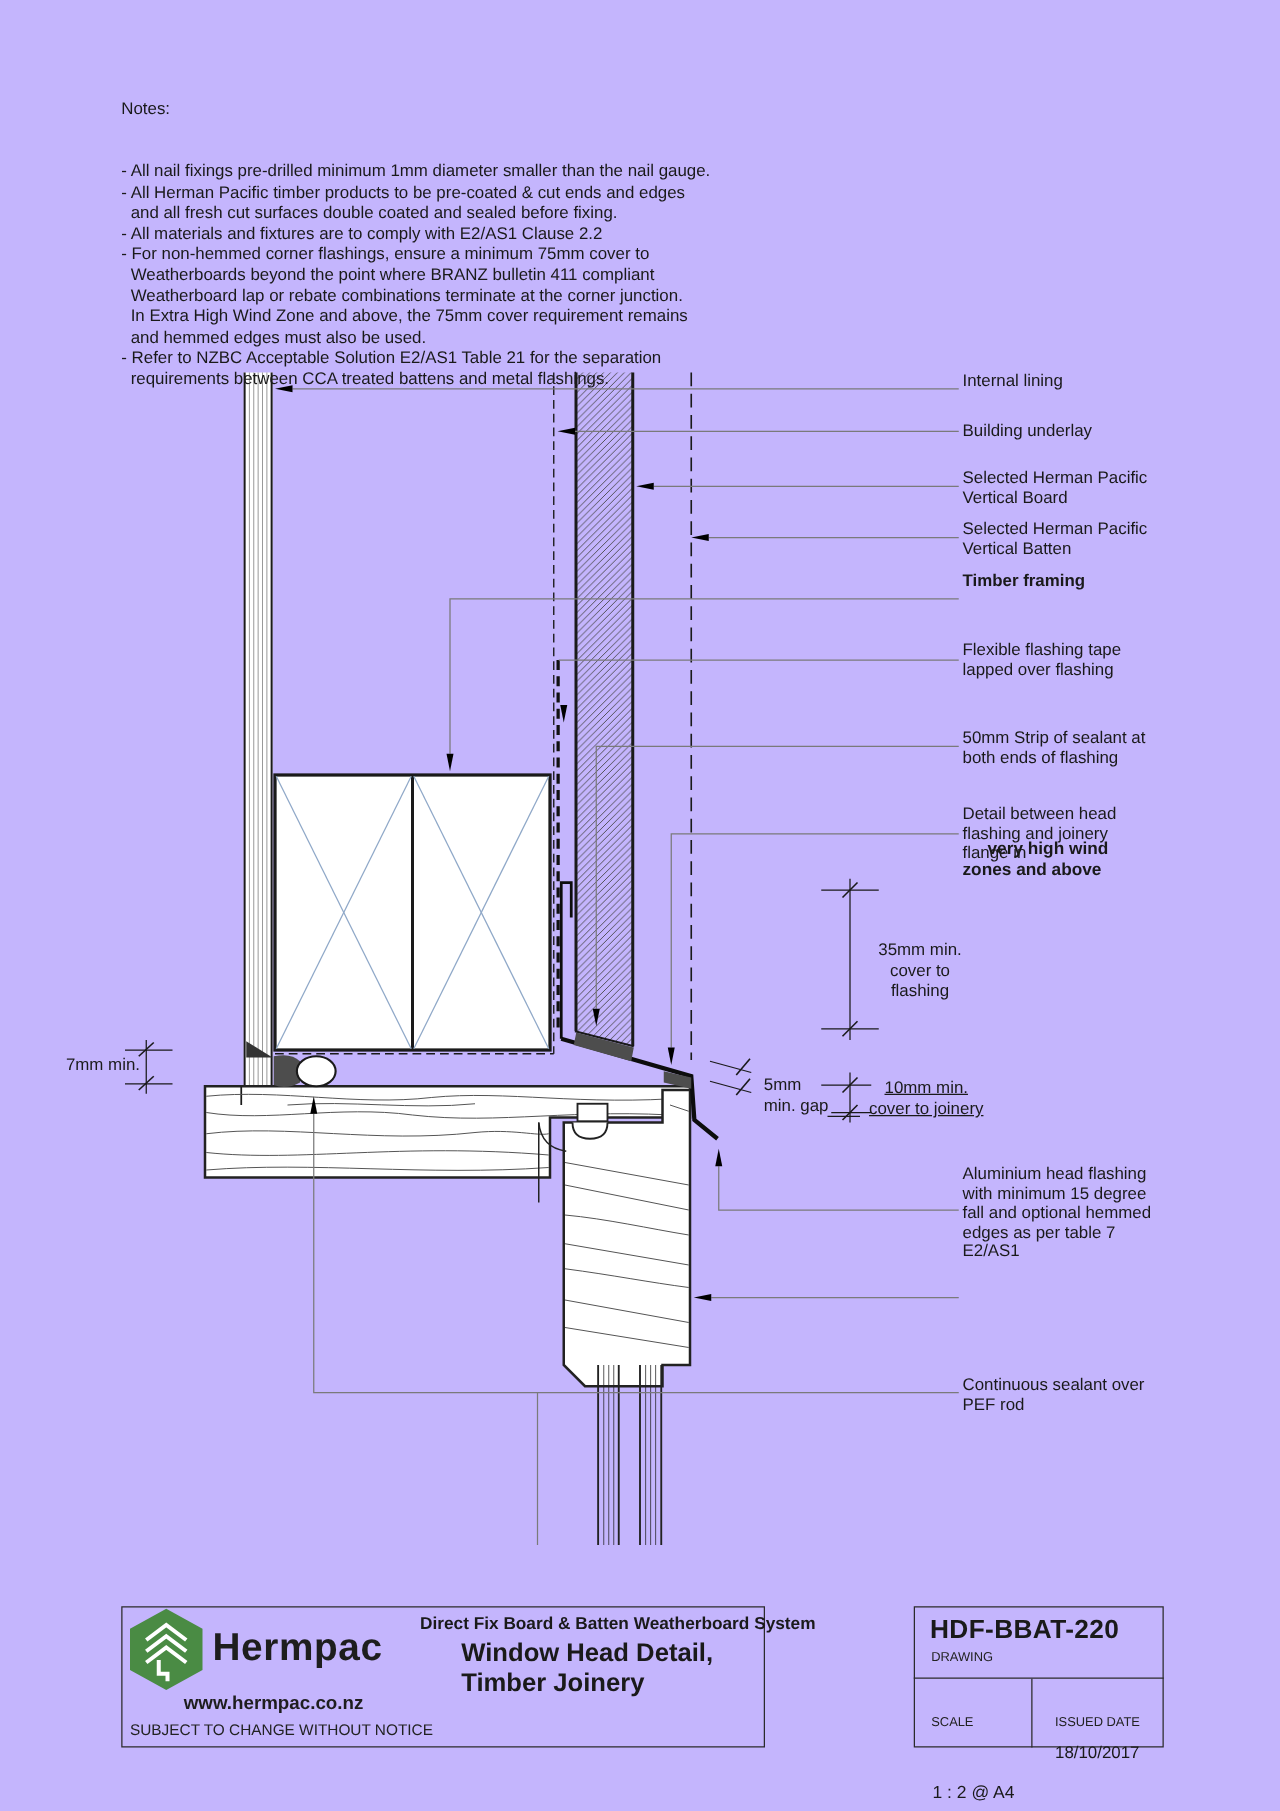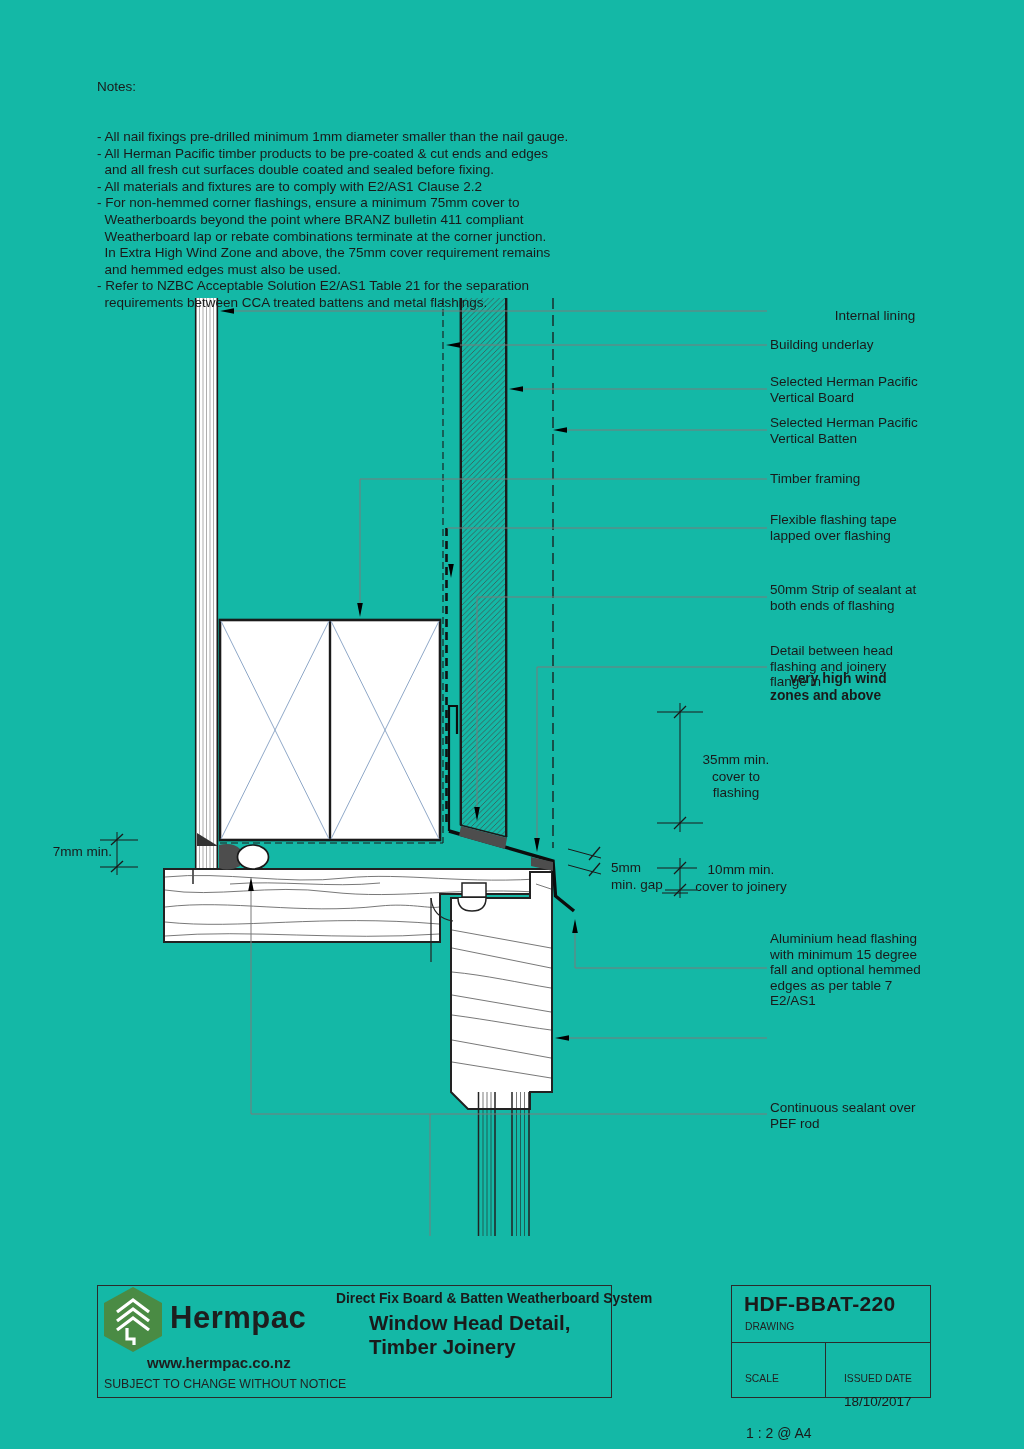--- a/index.html
+++ b/index.html
@@ -1,16 +1,16 @@
 <!DOCTYPE html>
 <html><head>
 <meta charset="utf-8">
 <style>
   html,body{margin:0;padding:0;background:#ffffff;}
-  #page{position:relative;width:1024px;height:1449px;background:#14b8a6;overflow:hidden;
+  #page{position:relative;width:1024px;height:1449px;background:#c4b5fd;overflow:hidden;
         font-family:"Liberation Sans","DejaVu Sans",sans-serif;color:#1a1a1a;}
   .abs{position:absolute;}
   .notes{font-size:13.5px;line-height:16.6px;white-space:pre;}
   .callout{font-size:13.5px;line-height:15.6px;white-space:pre;width:210px;}
   .callout-bold{font-size:13.8px;line-height:16.5px;white-space:pre;font-weight:bold;text-indent:20px;}
   .dim{font-size:13.5px;line-height:16.5px;white-space:pre;}
   svg{position:absolute;left:0;top:0;}
   
   .tb-boxA{left:97px;top:1285px;width:515px;height:113px;border:1.3px solid #2b2b2b;box-sizing:border-box;}
   .tb-boxB{left:731px;top:1285px;width:200px;height:113px;border:1.3px solid #2b2b2b;box-sizing:border-box;}
@@ -207,27 +207,27 @@
 - All materials and fixtures are to comply with E2/AS1 Clause 2.2
 - For non-hemmed corner flashings, ensure a minimum 75mm cover to
   Weatherboards beyond the point where BRANZ bulletin 411 compliant
   Weatherboard lap or rebate combinations terminate at the corner junction.
   In Extra High Wind Zone and above, the 75mm cover requirement remains
   and hemmed edges must also be used.
 - Refer to NZBC Acceptable Solution E2/AS1 Table 21 for the separation
   requirements between CCA treated battens and metal flashings.</div>
   </div>
 
-  <div class="abs callout" style="left:770px;top:308px;text-align:center;">Internal lining</div>
+  <div class="abs callout" style="left:770px;top:297px;">Internal lining</div>
   <div class="abs callout" style="left:770px;top:337px;">Building underlay</div>
   <div class="abs callout" style="left:770px;top:374px;">Selected Herman Pacific
 Vertical Board</div>
   <div class="abs callout" style="left:770px;top:415px;">Selected Herman Pacific
 Vertical Batten</div>
-  <div class="abs callout" style="left:770px;top:471px;">Timber framing</div>
+  <div class="abs callout" style="left:770px;top:457px;font-weight:bold;">Timber framing</div>
   <div class="abs callout" style="left:770px;top:512px;">Flexible flashing tape
 lapped over flashing</div>
   <div class="abs callout" style="left:770px;top:582px;">50mm Strip of sealant at
 both ends of flashing</div>
   <div class="abs callout" style="left:770px;top:643px;">Detail between head
 flashing and joinery
 flange in</div>
   <div class="abs callout-bold" style="left:770px;top:671px;">very high wind
 zones and above</div>
   <div class="abs callout" style="left:770px;top:931px;">Aluminium head flashing
@@ -237,21 +237,21 @@
 E2/AS1</div>
   <div class="abs callout" style="left:770px;top:1100px;">Continuous sealant over
 PEF rod</div>
 
   <div class="abs dim" style="left:40px;top:844px;width:72px;text-align:right;">7mm min.</div>
   <div class="abs dim" style="left:692px;top:752px;width:88px;text-align:center;">35mm min.
 cover to
 flashing</div>
   <div class="abs dim" style="left:611px;top:860px;">5mm
 min. gap</div>
-  <div class="abs dim" style="left:690px;top:861px;width:102px;text-align:center;line-height:17px;">10mm min.
+  <div class="abs dim" style="left:690px;top:861px;width:102px;text-align:center;line-height:17px;text-decoration:underline;">10mm min.
 cover to joinery</div>
 
   <div class="abs tb-boxA"></div>
   <div class="abs tb-boxB"></div>
   <div class="abs tb-div-h"></div>
   <div class="abs tb-div-v"></div>
 
   <svg width="1024" height="1449" viewBox="0 0 1024 1449" style="pointer-events:none;">
     <g>
       <polygon points="133,1287 162,1303 162,1336 133,1352 104,1336 104,1303" fill="#4a8b44"></polygon>

